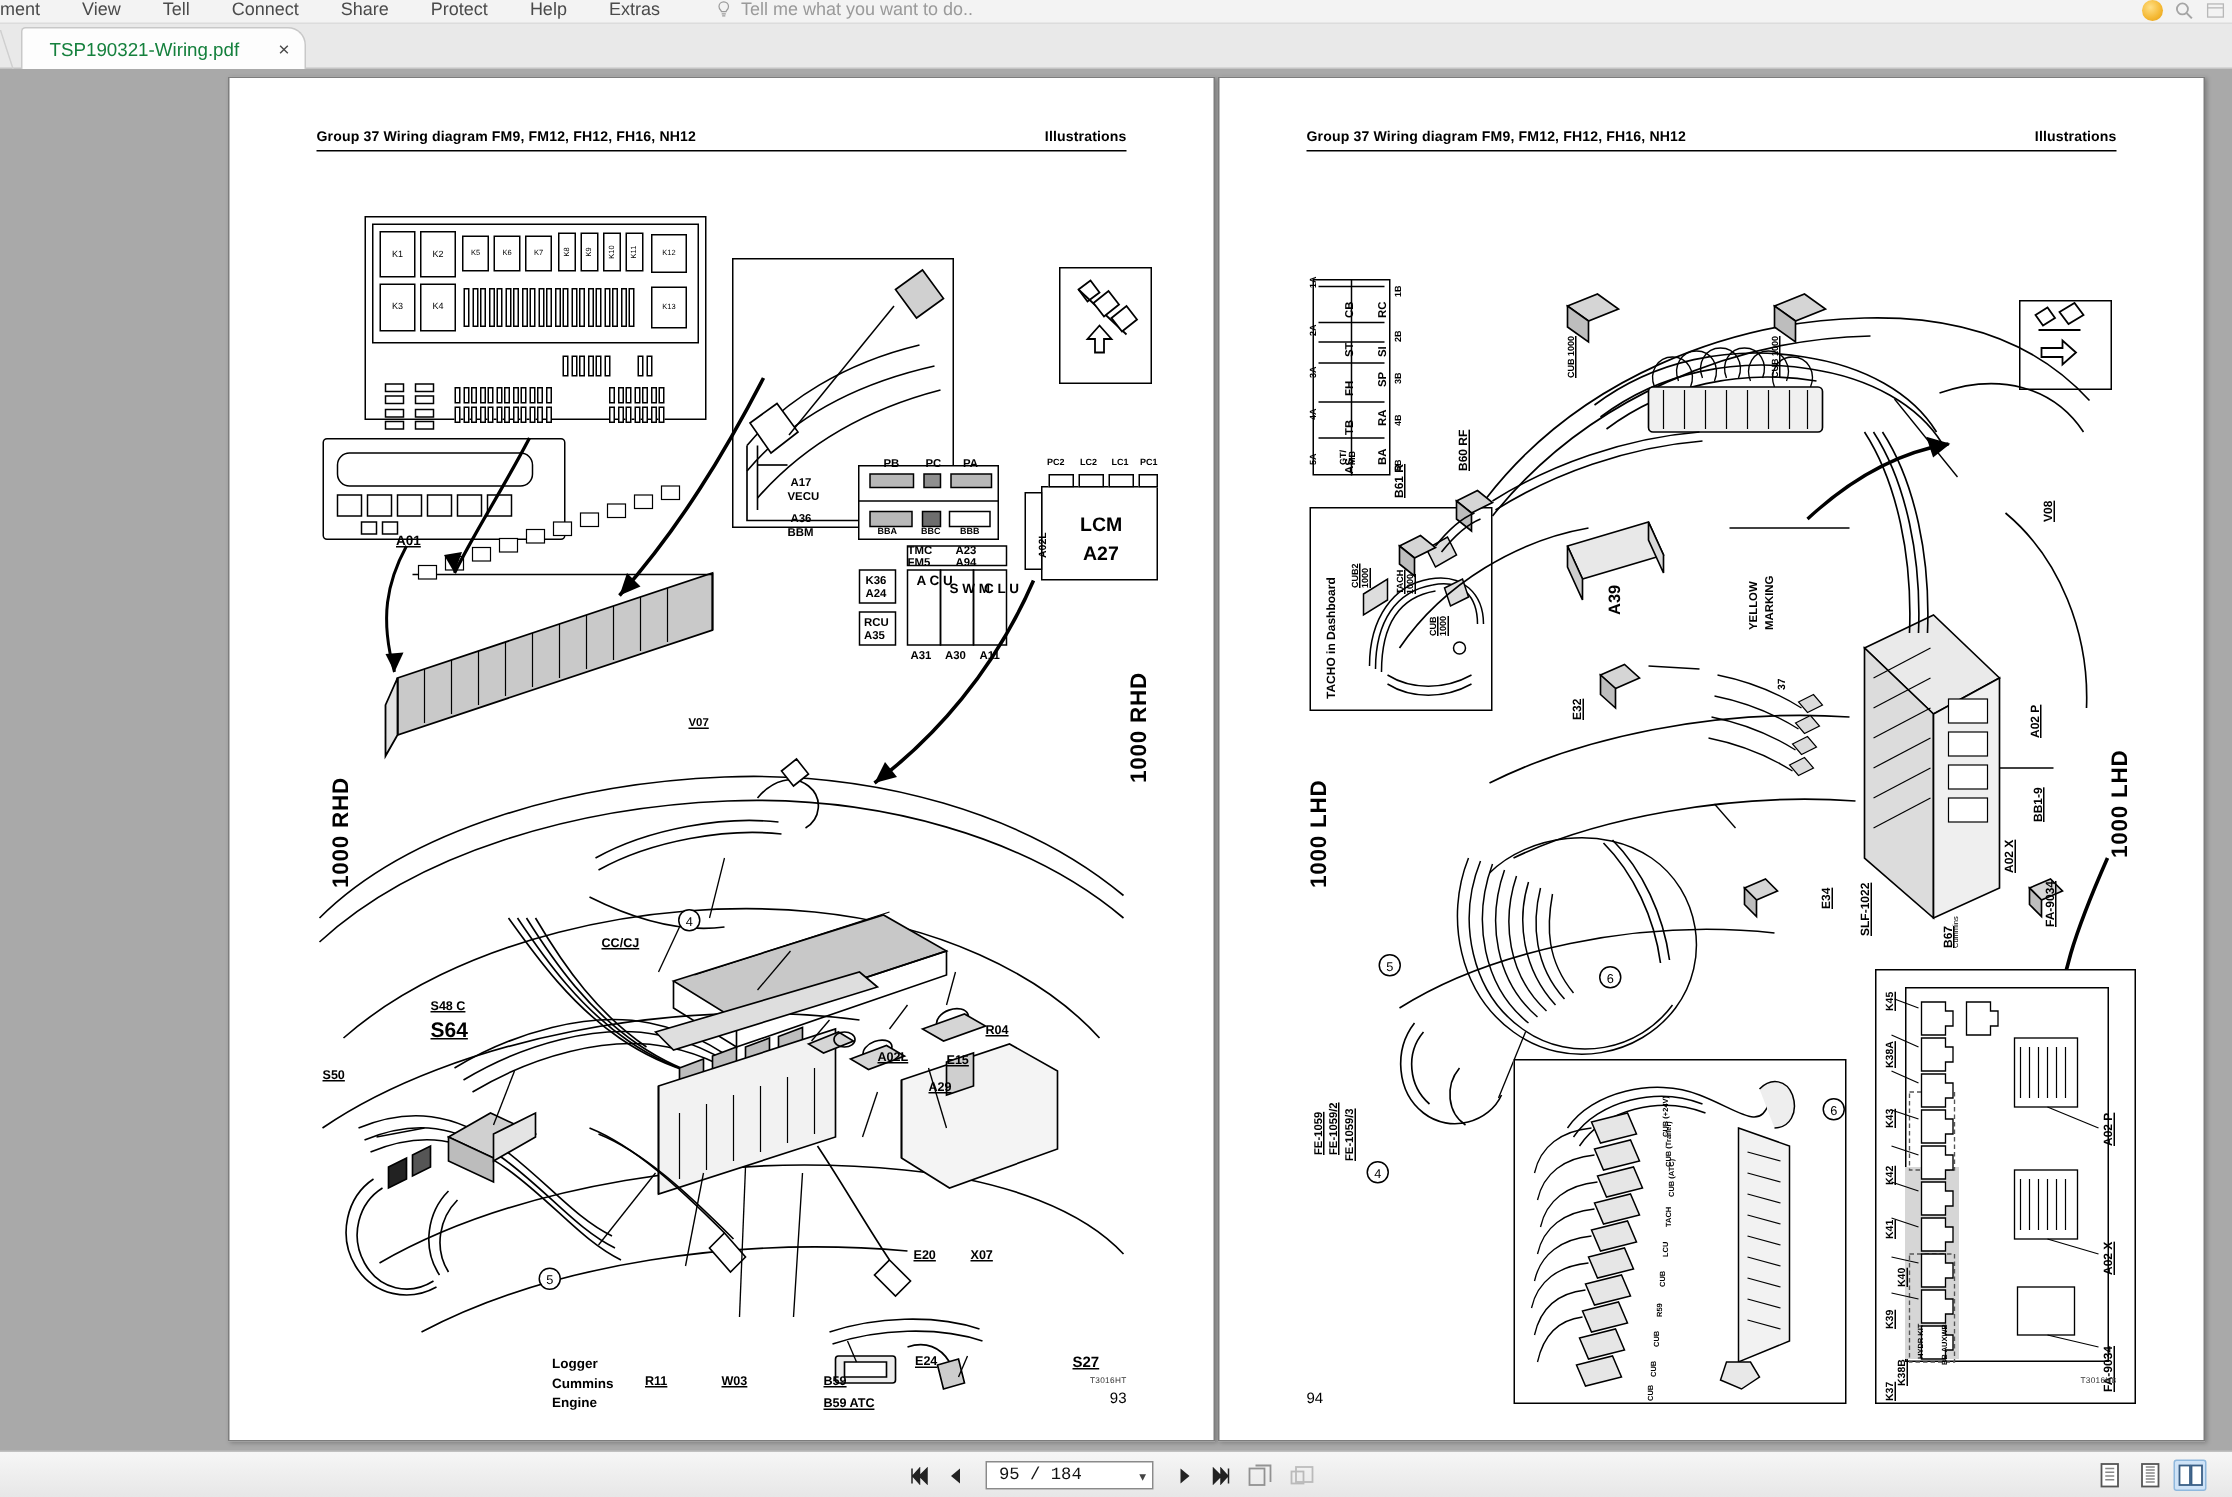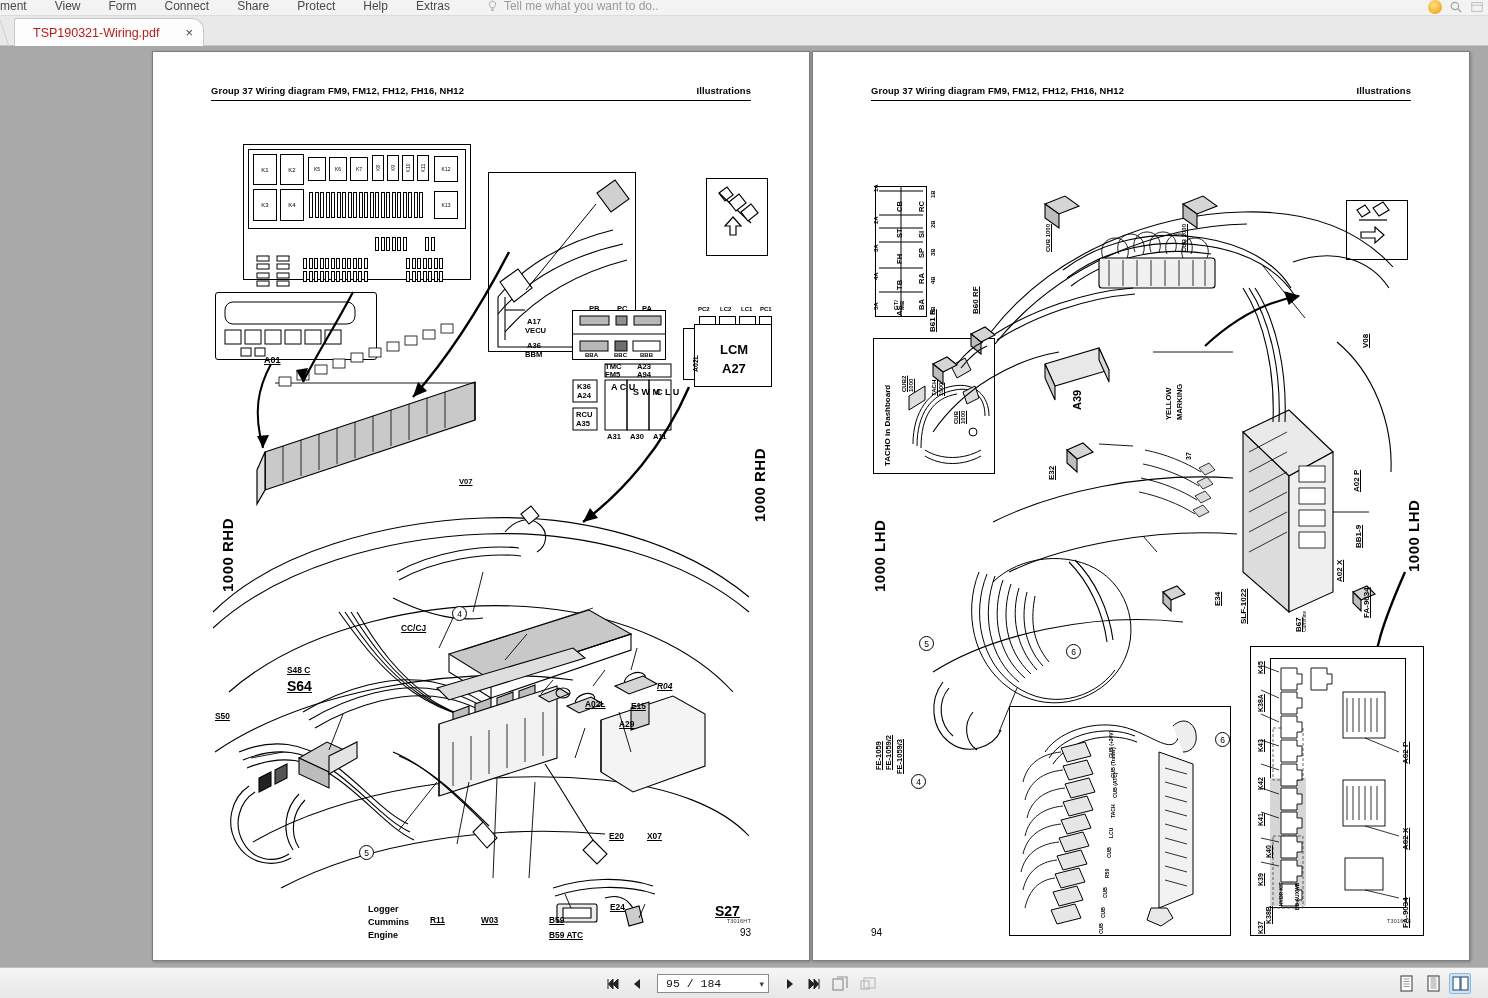--- a/index.html
+++ b/index.html
@@ -52,21 +52,21 @@
   #doc-tab {
     position: absolute; left: 14px; top: 2px;
     height: 28px; min-width: 180px;
     background: #fdfdfd;
     border: 1px solid #c8c8c8; border-bottom: none;
     border-radius: 3px 12px 0 0;
     display: flex; align-items: center;
     padding: 0 10px 0 18px;
     gap: 26px;
   }
-  #doc-tab-label { font-size: 12.5px; color: #b91c1c; white-space: nowrap; }
+  #doc-tab-label { font-size: 12.5px; color: #15803d; white-space: nowrap; }
   #doc-tab-close {
     font-size: 13px; color: #4a4a4a; cursor: pointer;
     line-height: 1; font-family: "Liberation Sans", sans-serif;
   }
   .tab-skew-l, .tab-skew-r {
     position: absolute; top: 4px; width: 11px; height: 26px;
     border-left: 1px solid #cfcfcf;
     transform: skewX(18deg);
   }
   .tab-skew-l { left: 4px; }
@@ -206,21 +206,21 @@
     position: absolute; right: 0; top: 46px;
     width: 0px; height: 921px; background: #ececec;
   }
 </style>
 </head>
 <body>
 
 <div id="menubar">
   <div class="menu-item first">ment</div>
   <div class="menu-item">View</div>
-  <div class="menu-item">Form</div>
+  <div class="menu-item">Tell</div>
   <div class="menu-item">Connect</div>
   <div class="menu-item">Share</div>
   <div class="menu-item">Protect</div>
   <div class="menu-item">Help</div>
   <div class="menu-item">Extras</div>
 
   <div id="tellme-wrap">
     <svg id="tellme-icon" viewBox="0 0 16 16">
       <path d="M8 1.5c-2.2 0-3.9 1.7-3.9 3.8 0 1.4.7 2.4 1.4 3.1.4.4.6.8.6 1.2h3.8c0-.4.2-.8.6-1.2.7-.7 1.4-1.7 1.4-3.1C11.9 3.2 10.2 1.5 8 1.5z" fill="none" stroke="#9a9a9a" stroke-width="1"></path>
       <path d="M6.3 11.3h3.4M6.7 13h2.6" stroke="#9a9a9a" stroke-width="1" fill="none"></path>
@@ -658,32 +658,32 @@
       </svg>
 
       <span class="lbl b u" style="left:306px; top:426px;">V07</span>
       <span class="lbl b u" style="left:62px; top:660px; font-size:8.4px;">S50</span>
       <span class="lbl b u" style="left:134px; top:614px; font-size:8.4px;">S48 C</span>
       <span class="lbl b u" style="left:134px; top:626px; font-size:14px;">S64</span>
       <span class="lbl b u" style="left:248px; top:572px; font-size:8.4px;">CC/CJ</span>
       <span class="lbl b u" style="left:432px; top:648px; font-size:8.4px;">A02L</span>
       <span class="lbl b u" style="left:478px; top:650px; font-size:8.4px;">E15</span>
       <span class="lbl b u" style="left:466px; top:668px; font-size:8.4px;">A29</span>
-      <span class="lbl b u" style="left:504px; top:630px; font-size:8.4px;font-style:italic;">R04</span>
+      <span class="lbl b u" style="left:504px; top:630px; font-size:8.4px;">R04</span>
       <span class="lbl b u" style="left:456px; top:780px; font-size:8.4px;">E20</span>
       <span class="lbl b u" style="left:494px; top:780px; font-size:8.4px;">X07</span>
       <span class="lbl b" style="left:215px; top:852px; font-size:9px;">Logger</span>
       <span class="lbl b" style="left:215px; top:865px; font-size:9px;">Cummins</span>
       <span class="lbl b" style="left:215px; top:878px; font-size:9px;">Engine</span>
       <span class="lbl b u" style="left:277px; top:864px; font-size:8.4px;">R11</span>
       <span class="lbl b u" style="left:328px; top:864px; font-size:8.4px;">W03</span>
       <span class="lbl b u" style="left:396px; top:864px; font-size:8.4px;">B59</span>
       <span class="lbl b u" style="left:396px; top:879px; font-size:8.4px;">B59 ATC</span>
       <span class="lbl b u" style="left:457px; top:851px; font-size:8.4px;">E24</span>
-      <span class="lbl b u" style="left:562px; top:851px; font-size:14px;">S27</span>
+      <span class="lbl b u" style="left:562px; top:851px; font-size:10px;">S27</span>
 
       <div class="callout" style="left:299px; top:554px;">4</div>
       <div class="callout" style="left:206px; top:793px;">5</div>
 
       <span class="pg-footer-code" id="left-foot-code">T3016HT</span>
       <span class="pg-footer-num" id="left-foot-num">93</span>
     </div>
   </div>
 
   <div class="pdf-page" id="page-right">

